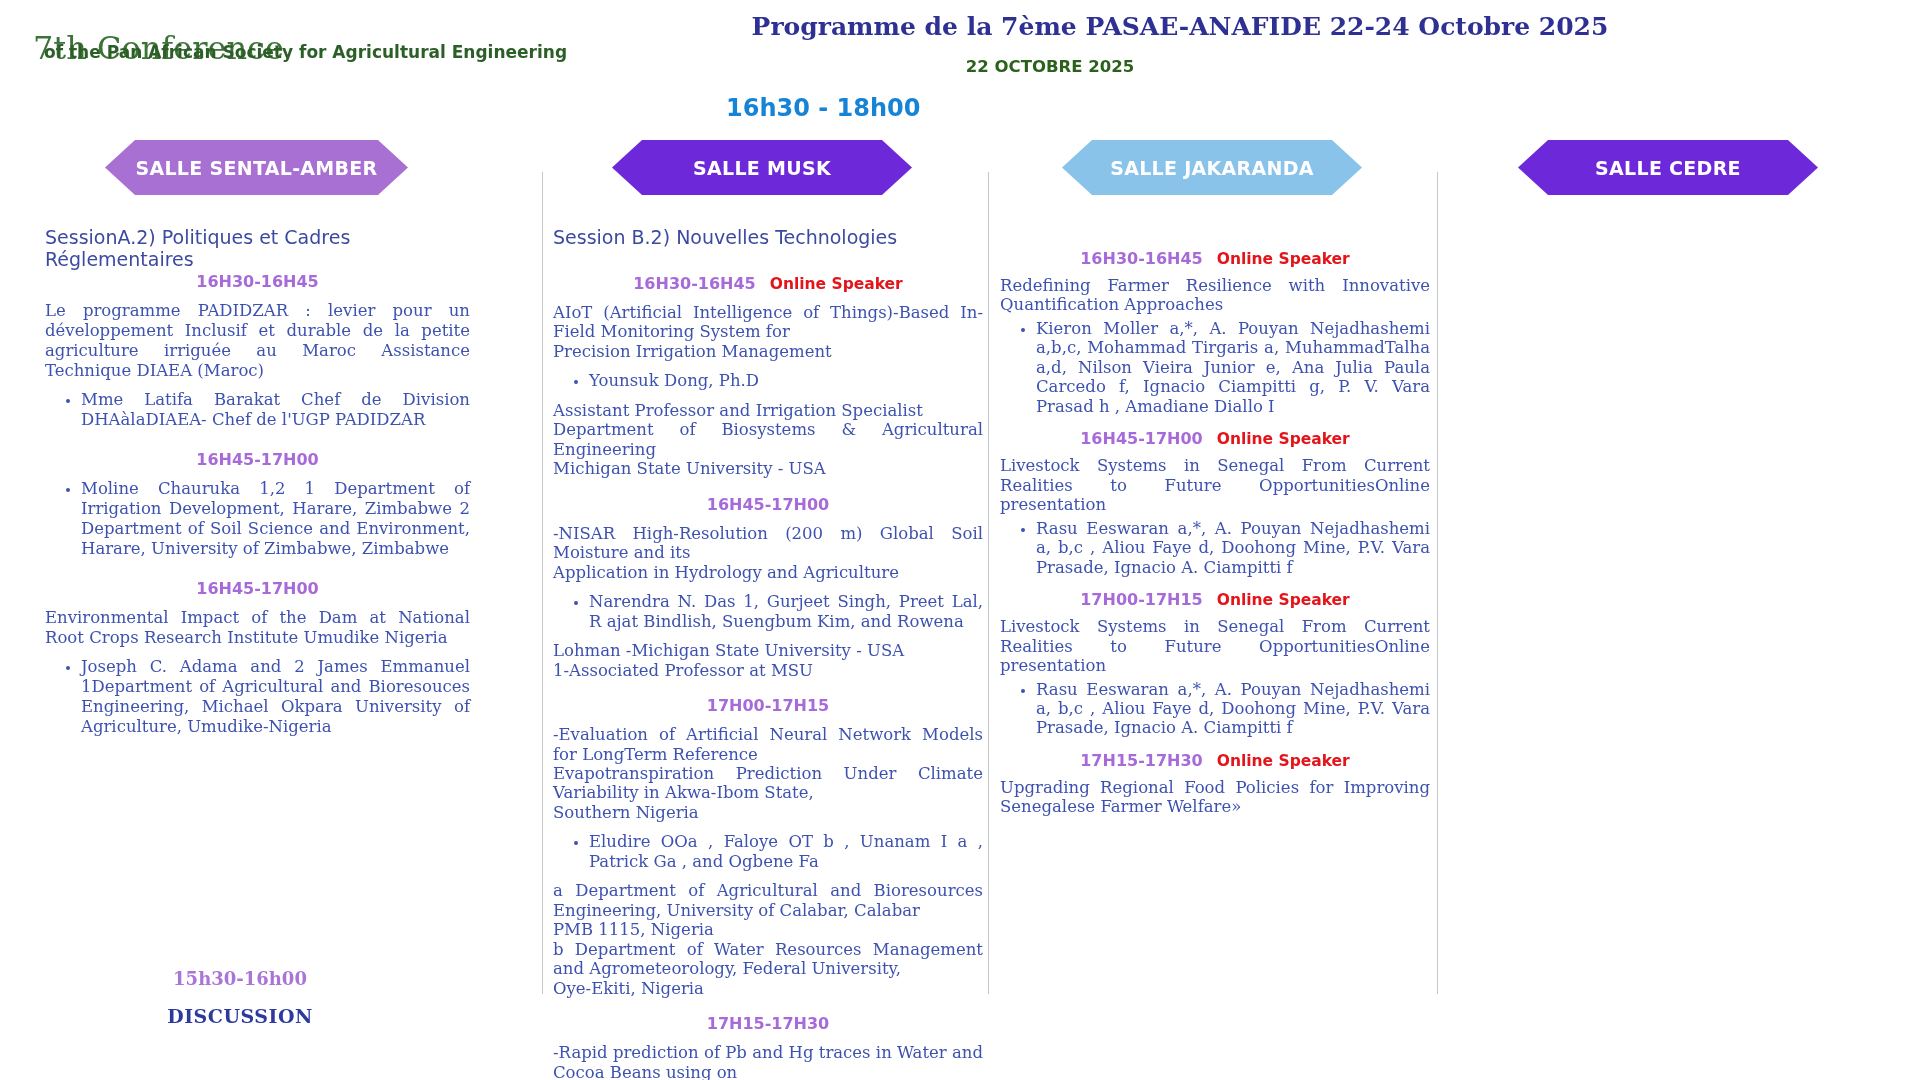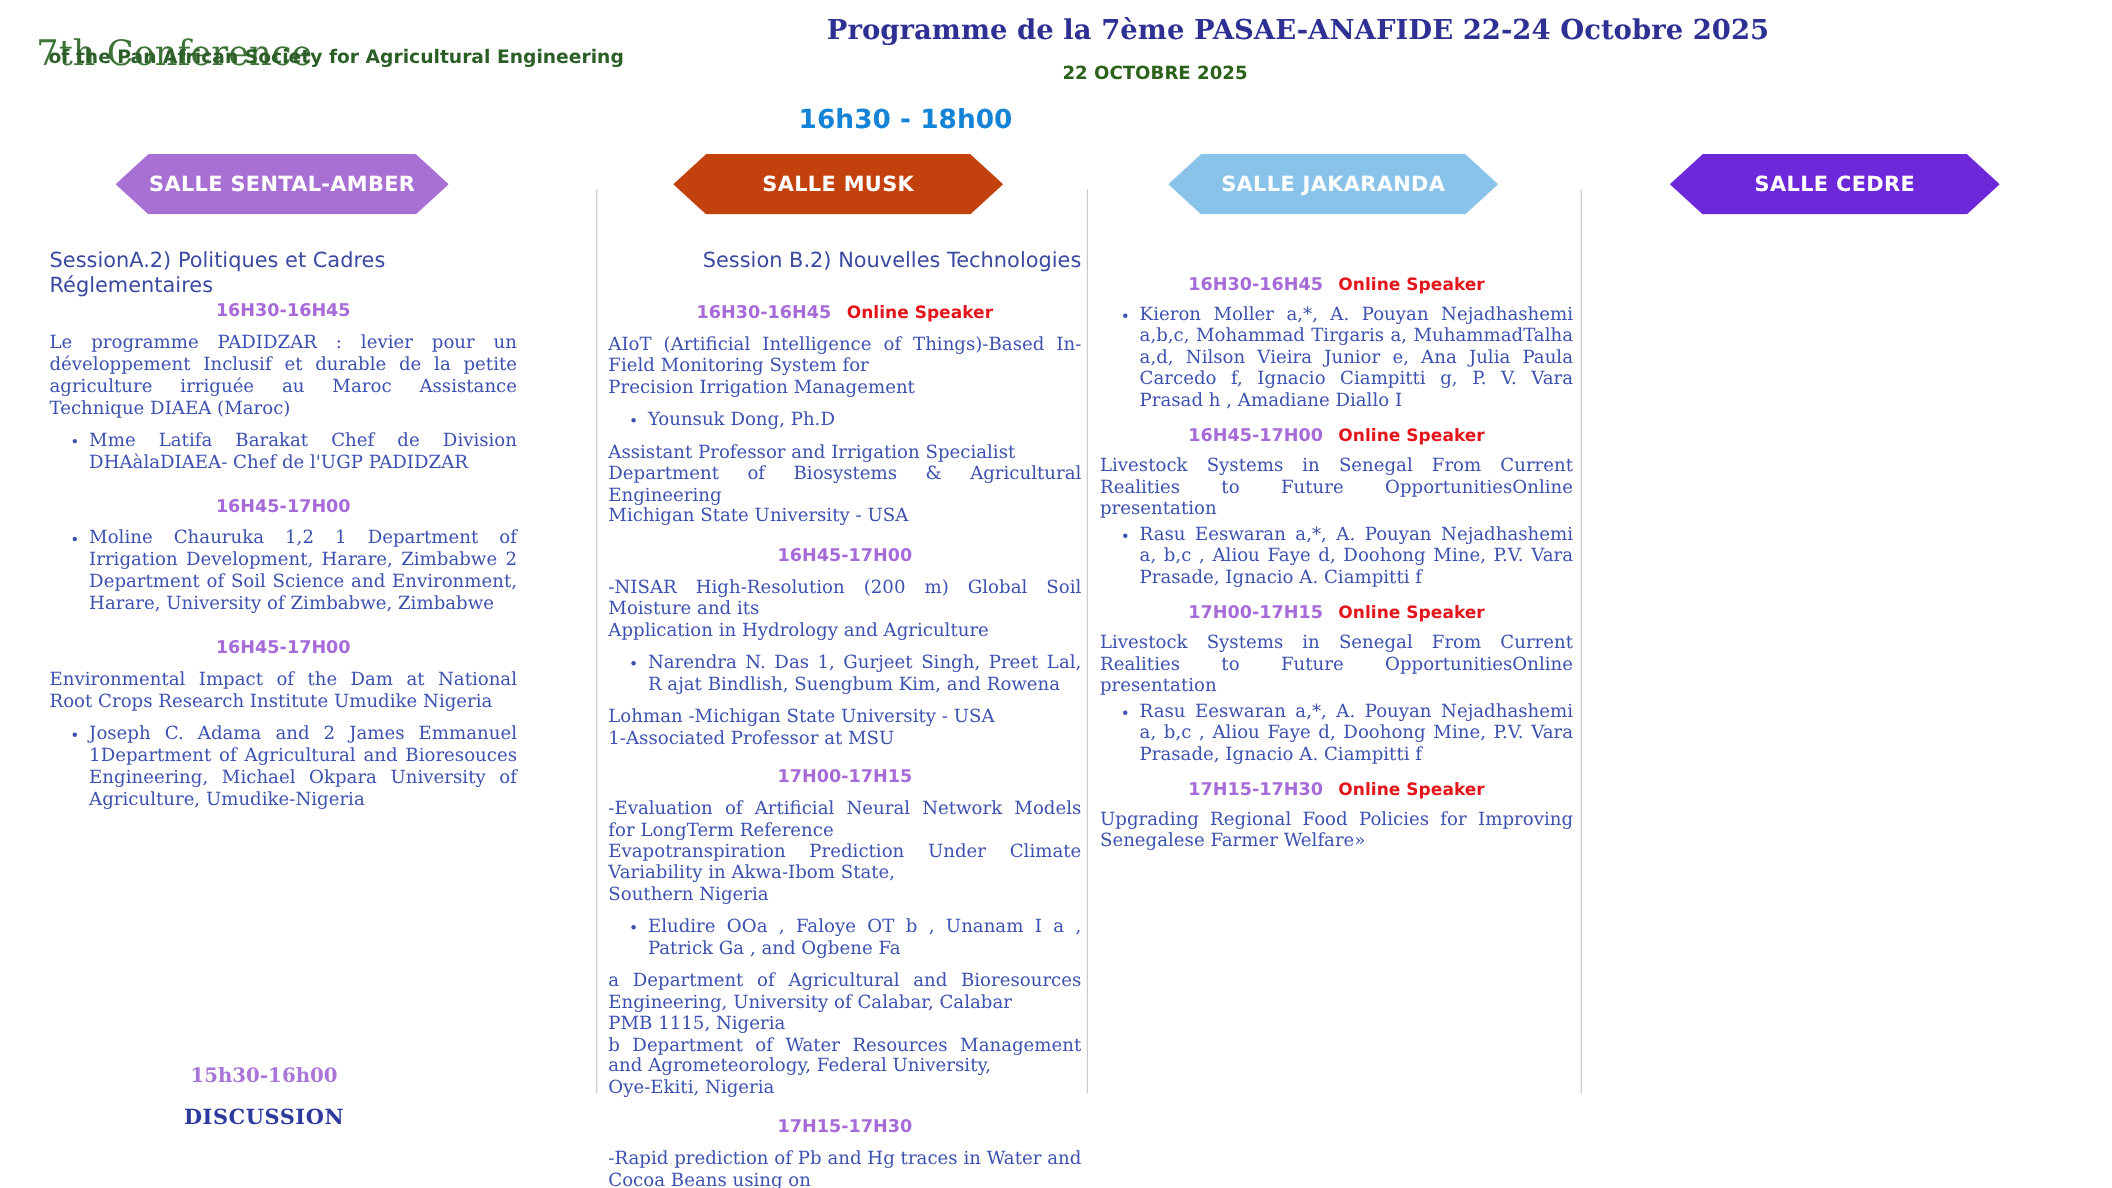--- a/index.html
+++ b/index.html
@@ -38,21 +38,21 @@
           font-weight:bold;font-size:19px;letter-spacing:.3px;
           clip-path:polygon(30px 0,calc(100% - 30px) 0,100% 50%,calc(100% - 30px) 100%,30px 100%,0 50%);}
   #col1 .banner{left:60px;width:303px;}
   #col2 .banner{left:59px;width:300px;}
   #col3 .banner{left:62px;width:300px;}
   #col4 .banner{left:81px;width:300px;}
 
   .session-title{position:absolute;margin:0;font-weight:normal;color:#3b4aa0;}
   #col1 .session-title{left:0;top:226px;font-size:19px;text-align:left;width:100%;
           font-family:"DejaVu Sans","Liberation Sans",sans-serif;}
-  #col2 .session-title{left:0;top:226px;font-size:19px;text-align:right;width:100%;
+  #col2 .session-title{left:0;top:226px;font-size:19px;text-align:left;width:100%;
           font-family:"DejaVu Sans","Liberation Sans",sans-serif;}
   #col3 .session-title{left:0;top:218px;font-size:20px;text-align:center;width:100%;
           font-family:"DejaVu Serif","Liberation Serif",serif;}
 
   .col-body{position:absolute;left:0;right:0;}
   #col1 .col-body{top:252px;}
   #col2 .col-body{top:258px;}
   #col3 .col-body{top:236px;}
 
   .time-row{text-align:center;font-family:"DejaVu Sans","Liberation Sans",sans-serif;
@@ -122,21 +122,21 @@
           </ul>
         </div>
       </div>
     <div class="col-footer">
       <div class="footer-time">15h30-16h00</div>
       <div class="footer-label">DISCUSSION</div>
     </div>
   </section>
 
   <section class="column" id="col2">
-    <div class="banner" style="background: #c2410c;">
+    <div class="banner" style="background: #6d28d9;">
       <span class="banner-label">SALLE MUSK</span>
     </div>
     <h2 class="session-title">Session B.2) Nouvelles Technologies</h2>
     <div class="col-body">
         <div class="slot">
           <div class="time-row"><span class="time-label">16H30-16H45</span><span class="online-tag">Online Speaker</span></div>
           <p class="para">AIoT (Artificial Intelligence of Things)-Based In-Field Monitoring System for
 Precision Irrigation Management</p>
           <ul class="bullets">
             <li class="bullet-item">Younsuk Dong, Ph.D</li>
@@ -176,20 +176,21 @@
       </div>
   </section>
 
   <section class="column" id="col3">
     <div class="banner" style="background: rgb(138, 195, 234);">
       <span class="banner-label">SALLE JAKARANDA</span>
     </div>
     <div class="col-body">
         <div class="slot">
           <div class="time-row"><span class="time-label">16H30-16H45</span><span class="online-tag">Online Speaker</span></div>
+          <p class="para">Redefining Farmer Resilience with Innovative Quantification Approaches</p>
           <ul class="bullets">
             <li class="bullet-item">Kieron Moller a,*, A. Pouyan Nejadhashemi a,b,c, Mohammad Tirgaris a, MuhammadTalha a,d, Nilson Vieira Junior e, Ana Julia Paula Carcedo f, Ignacio Ciampitti g, P. V. Vara Prasad h , Amadiane Diallo I</li>
           </ul>
         </div>
         <div class="slot">
           <div class="time-row"><span class="time-label">16H45-17H00</span><span class="online-tag">Online Speaker</span></div>
           <p class="para">Livestock Systems in Senegal From Current Realities to Future OpportunitiesOnline presentation</p>
           <ul class="bullets">
             <li class="bullet-item">Rasu Eeswaran a,*, A. Pouyan Nejadhashemi a, b,c , Aliou Faye d, Doohong Mine, P.V. Vara Prasade, Ignacio A. Ciampitti f</li>
           </ul>

